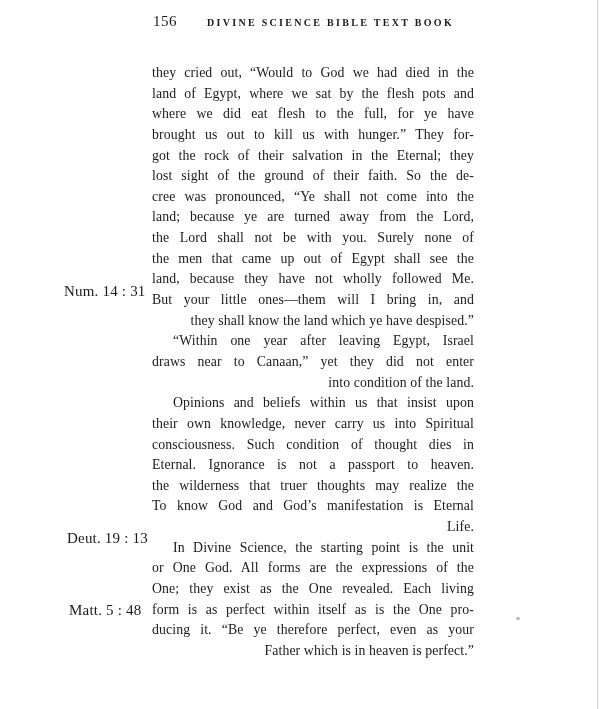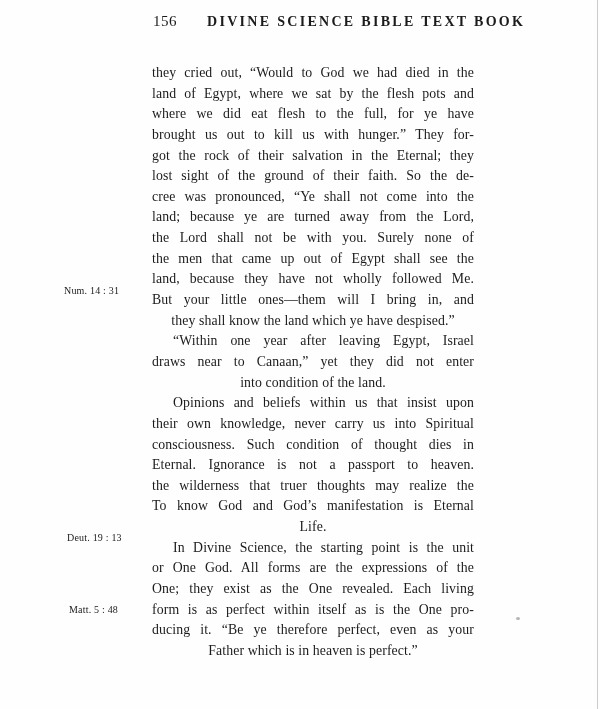--- a/index.html
+++ b/index.html
@@ -38,50 +38,50 @@
     left: 153px;
     width: 322px;
     display: flex;
     align-items: baseline;
   }
   .pagenum {
     font-size: 15px;
     letter-spacing: 0.5px;
   }
   .title {
-    font-size: 14px;
+    font-size: 10px;
     font-weight: bold;
     letter-spacing: 2.3px;
     margin-left: 30px;
     white-space: nowrap;
   }
   .textblock {
     position: absolute;
     left: 152px;
     top: 63px;
     width: 322px;
     font-size: 13.8px;
     line-height: 20.65px;
     letter-spacing: 0.1px;
   }
   .line {
     height: 20.65px;
     overflow: hidden;
-    text-align: center;
+    text-align: right;
   }
   .line.j {
     text-align: justify;
     text-align-last: justify;
   }
   .line.ind {
     text-indent: 21px;
   }
   .note {
     position: absolute;
-    font-size: 10px;
+    font-size: 15px;
     line-height: 20.65px;
     letter-spacing: 0.2px;
     white-space: nowrap;
   }
   .note-1 { left: 64px; top: 281px; }
   .note-2 { left: 67px; top: 528px; }
   .note-3 { left: 69px; top: 569px; margin-top: 31px; }
 </style>
 </head>
 <body>

